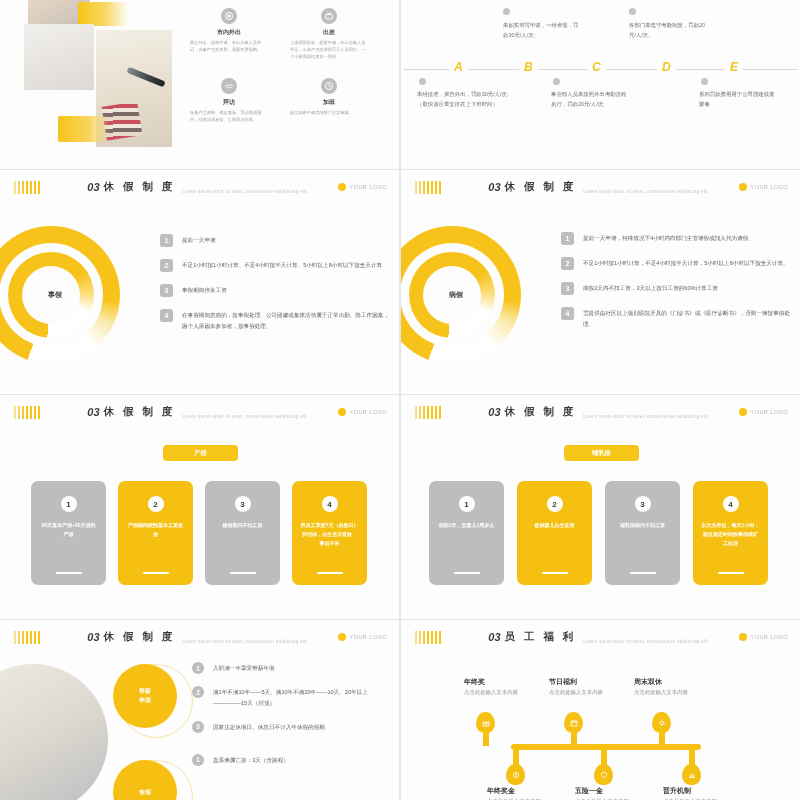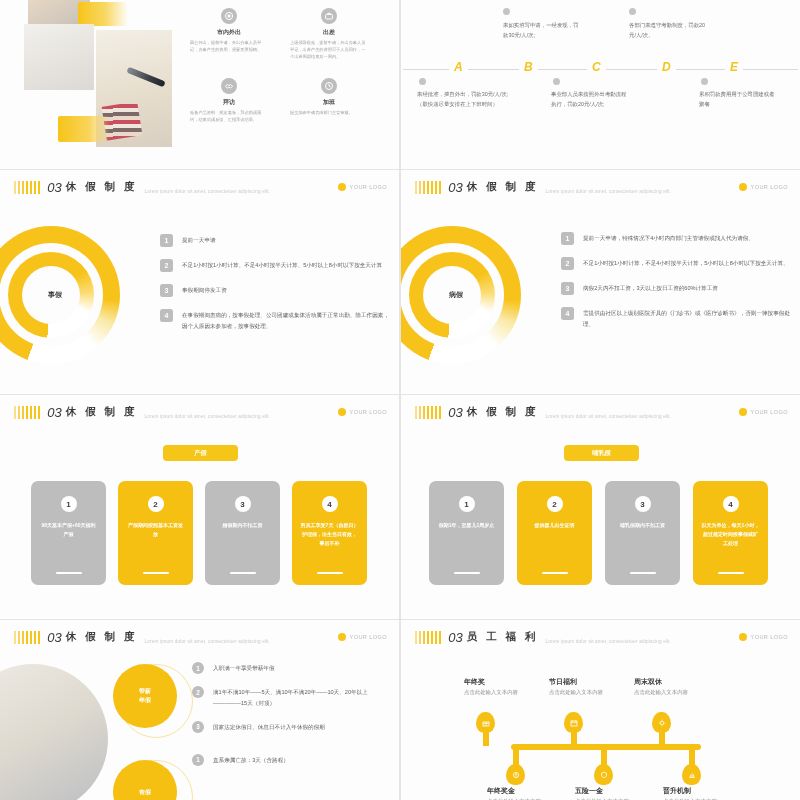--- a/index.html
+++ b/index.html
@@ -23,21 +23,21 @@
     overflow:hidden;
   }
 
   
   .hdr{position:absolute;left:14px;top:8px;right:12px;height:18px;display:flex;align-items:center;}
   .bars{display:flex;gap:1.6px;margin-right:7px;}
   .bars i{display:block;width:2.4px;height:13px;background:#f5c518;border-radius:0;}
   .bars i:nth-child(1){background:#fbe08a;}
   .bars i:nth-child(2){background:#f9d35f;}
   .bars i:nth-child(3){background:#f7c73c;}
-  .hnum{font-style:italic;font-weight:normal;font-size:13px;color:#3a3a3a;margin-right:4px;letter-spacing:0;}
+  .hnum{font-style:italic;font-weight:bold;font-size:11px;color:#3a3a3a;margin-right:4px;letter-spacing:0;margin-left:40px;}
   .htitle{font-weight:bold;font-size:10.5px;color:#3a3a3a;letter-spacing:3px;}
   .hsub{font-size:4.6px;color:#c9c9c9;margin-left:7px;letter-spacing:.2px;white-space:nowrap;align-self:flex-end;padding-bottom:2px;}
   .logo{margin-left:auto;display:flex;align-items:center;gap:4px;}
   .logo .dot{width:8px;height:8px;border-radius:50%;background:#f7c518;display:block;}
   .logo .txt{font-size:5.6px;color:#b9b9b9;letter-spacing:.4px;}
 
   
   .ph{position:absolute;background:#ddd8d2;}
   .ph1{left:28px;top:-4px;width:62px;height:46px;background:linear-gradient(150deg,#e8d9c4,#cfc6bb 60%,#b6ada4);}
   .ph2{left:24px;top:24px;width:70px;height:66px;background:linear-gradient(160deg,#f2f0ec,#dcd9d4);}

